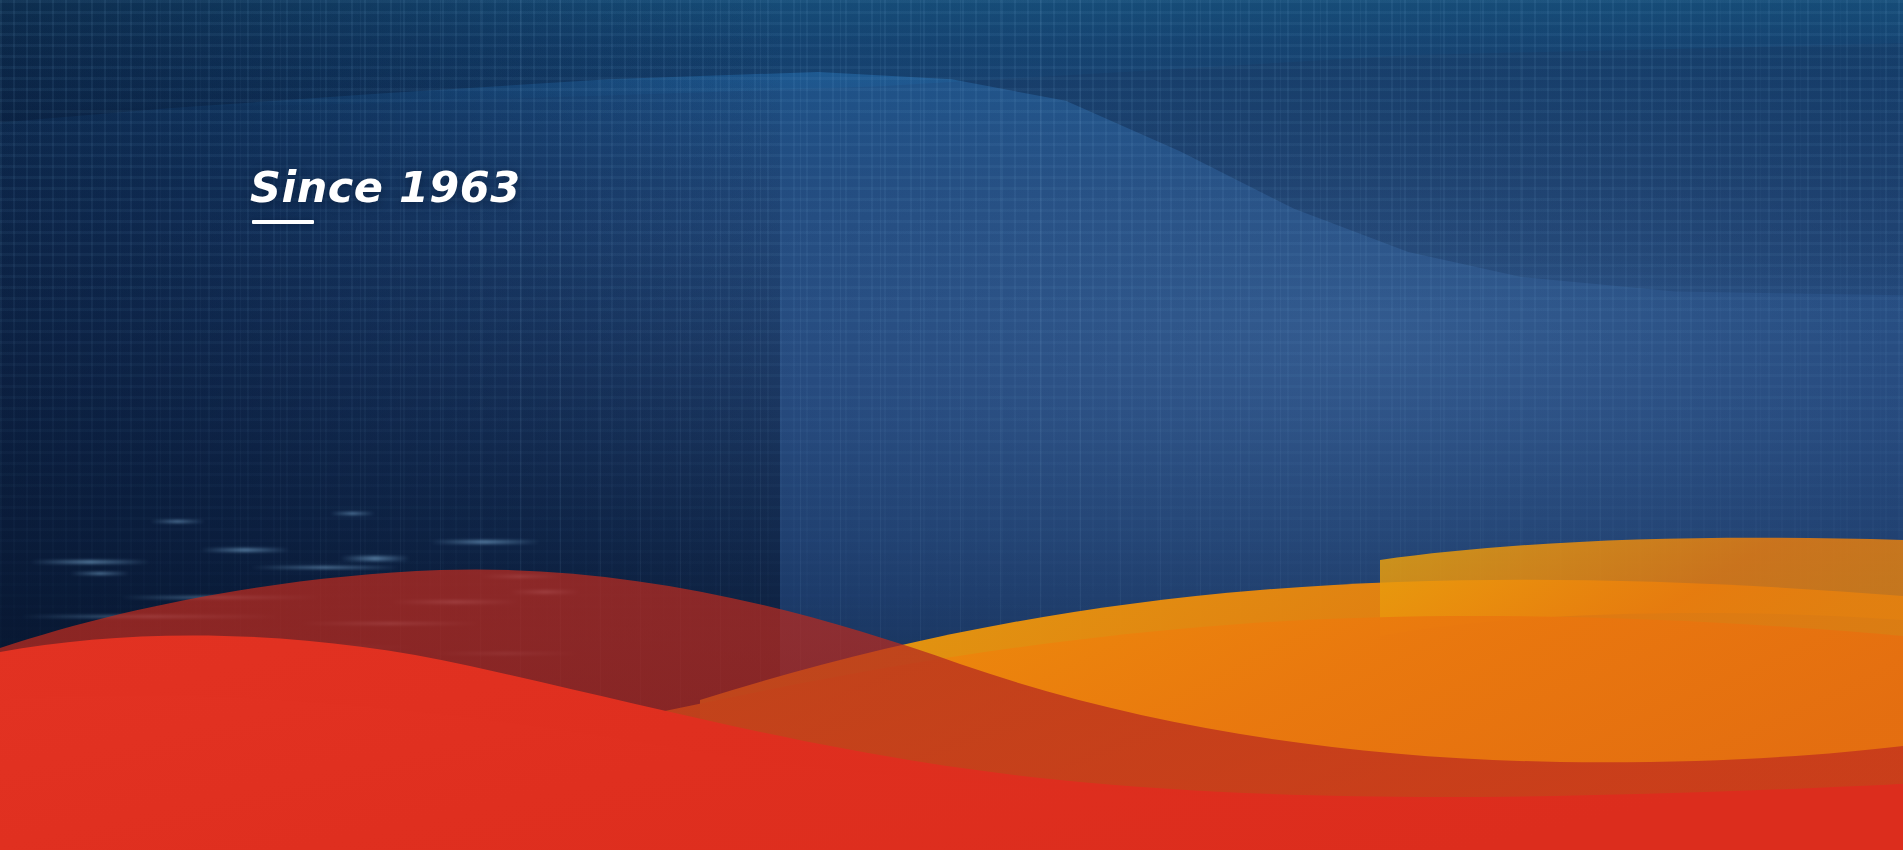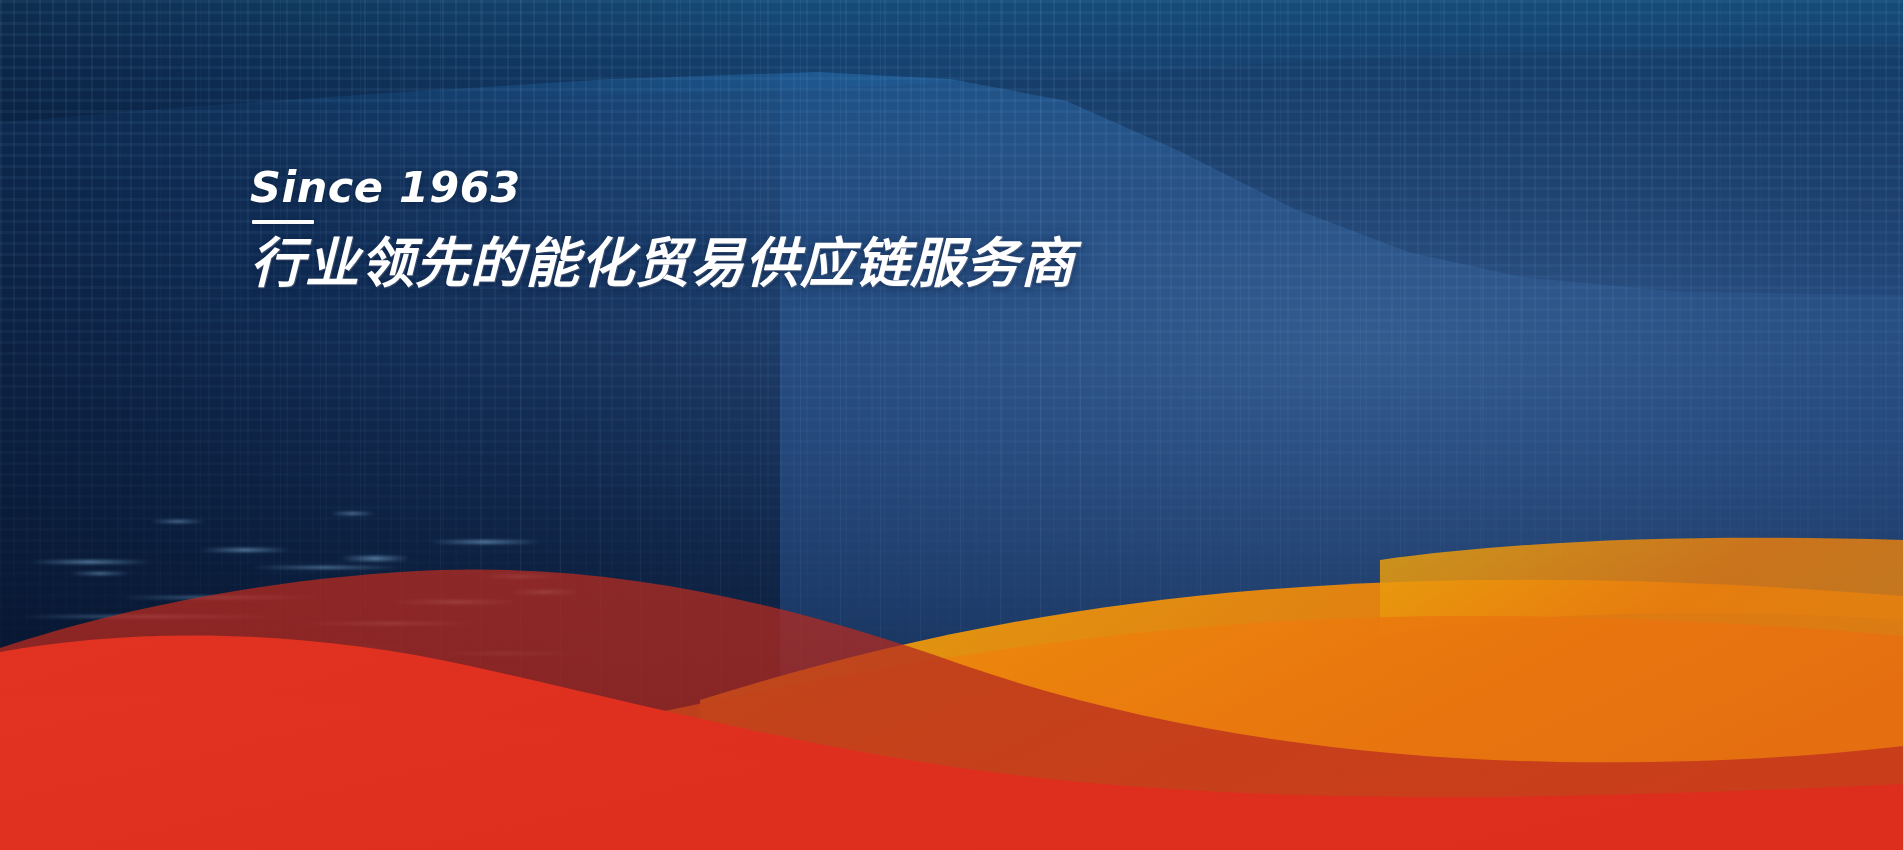--- a/index.html
+++ b/index.html
@@ -132,20 +132,21 @@
   }
 
   
   .waves { z-index:6; }
 
   
   .copy {
     position:absolute;
     left:250px; top:163px;
     z-index:9;
+    text-align:right;
   }
   .since {
     font-family:"DejaVu Sans","Liberation Sans",sans-serif;
     font-style:italic; font-weight:700;
     font-size:43px; line-height:48px;
     color:#ffffff;
     letter-spacing:.5px;
     text-shadow:0 2px 10px rgba(5,22,48,.55);
   }
   .rule {
@@ -693,16 +694,15 @@
     <path d="M0 652 C 130 628, 300 628, 470 666 C 660 708, 840 758, 1060 780
              C 1300 804, 1560 800, 1903 784 L1903 850 L0 850 Z" fill="url(#wRed)"></path>
 
     <path d="M0 700 C 200 686, 420 706, 640 742 C 880 782, 1160 802, 1450 800
              C 1620 799, 1790 792, 1903 784 L1903 850 L0 850 Z" fill="url(#wRed)"></path>
   </svg>
 
   <div class="copy">
     <div class="since">Since 1963</div>
     <div class="rule"></div>
-    <div class="headline">行业领先的能化贸易供应链服务商</div>
   </div>
 
 </div>
 
 </body></html>

